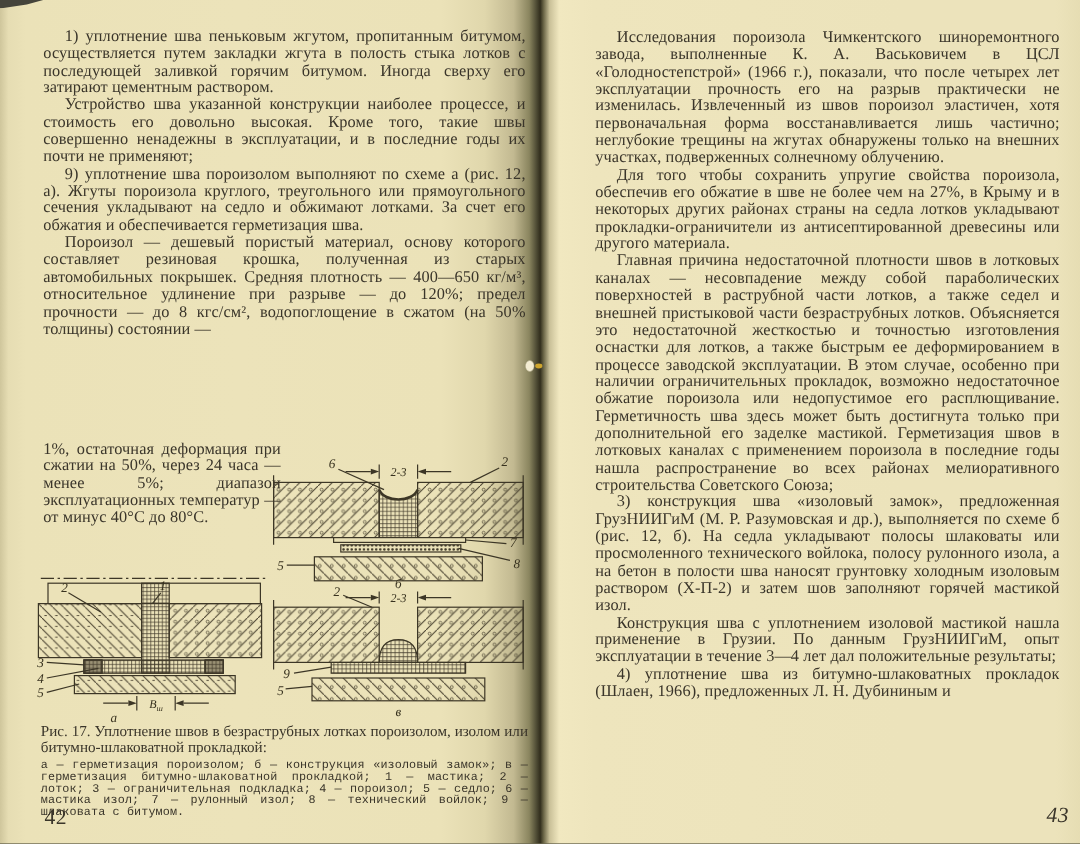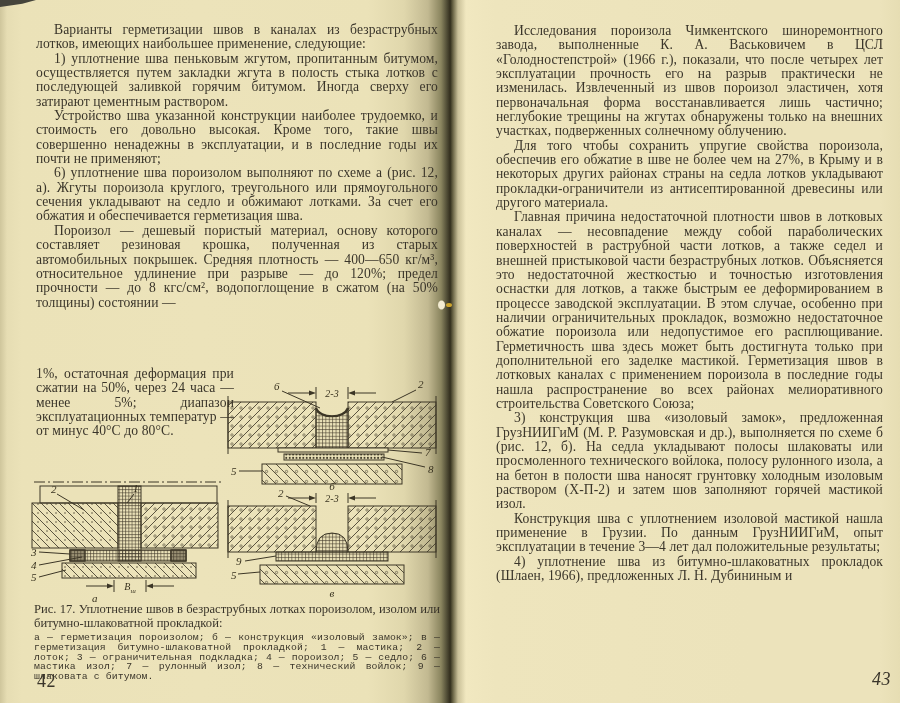--- a/index.html
+++ b/index.html
@@ -56,24 +56,23 @@
 
 <div class="spread">
 
   <div class="page-left"></div>
   <div class="page-right"></div>
   <div class="corner-notch"></div>
   <div class="stitch"></div>
   <div class="stitch-fleck"></div>
 
   <div class="lp-text body-text">
-    <p>Варианты герметизации швов в каналах из безраструбных лотков, имеющих наибольшее применение, следующие:</p>
     <p>1) уплотнение шва пеньковым жгутом, пропитанным битумом, осуществляется путем закладки жгута в полость стыка лотков с последующей заливкой горячим битумом. Иногда сверху его затирают цементным раствором.</p>
-    <p>Устройство шва указанной конструкции наиболее трудоемко, и стоимость его довольно высокая. Кроме того, такие швы совершенно ненадежны в эксплуатации, и в последние годы их почти не применяют;</p>
-    <p>6) уплотнение шва пороизолом выполняют по схеме а (рис. 12, а). Жгуты пороизола круглого, треугольного или прямоугольного сечения укладывают на седло и обжимают лотками. За счет его обжатия и обеспечивается герметизация шва.</p>
+    <p>Устройство шва указанной конструкции наиболее процессе, и стоимость его довольно высокая. Кроме того, такие швы совершенно ненадежны в эксплуатации, и в последние годы их почти не применяют;</p>
+    <p>9) уплотнение шва пороизолом выполняют по схеме а (рис. 12, а). Жгуты пороизола круглого, треугольного или прямоугольного сечения укладывают на седло и обжимают лотками. За счет его обжатия и обеспечивается герметизация шва.</p>
     <p>Пороизол — дешевый пористый материал, основу которого составляет резиновая крошка, полученная из старых автомобильных покрышек. Средняя плотность — 400—650 кг/м³, относительное удлинение при разрыве — до 120%; предел прочности — до 8 кгс/см², водопоглощение в сжатом (на 50% толщины) состоянии —</p>
   </div>
 
   <div class="lp-narrow body-text">
     <p>1%, остаточная деформация при сжатии на 50%, через 24 часа — менее 5%; диапазон эксплуатационных температур — от минус 40°С до 80°С.</p>
   </div>
 
   <svg class="fig" style="left:220px;top:378px;" width="224" height="114" viewBox="0 0 224 114">
     <defs>
       <pattern id="hb" width="9" height="9" patternUnits="userSpaceOnUse">

